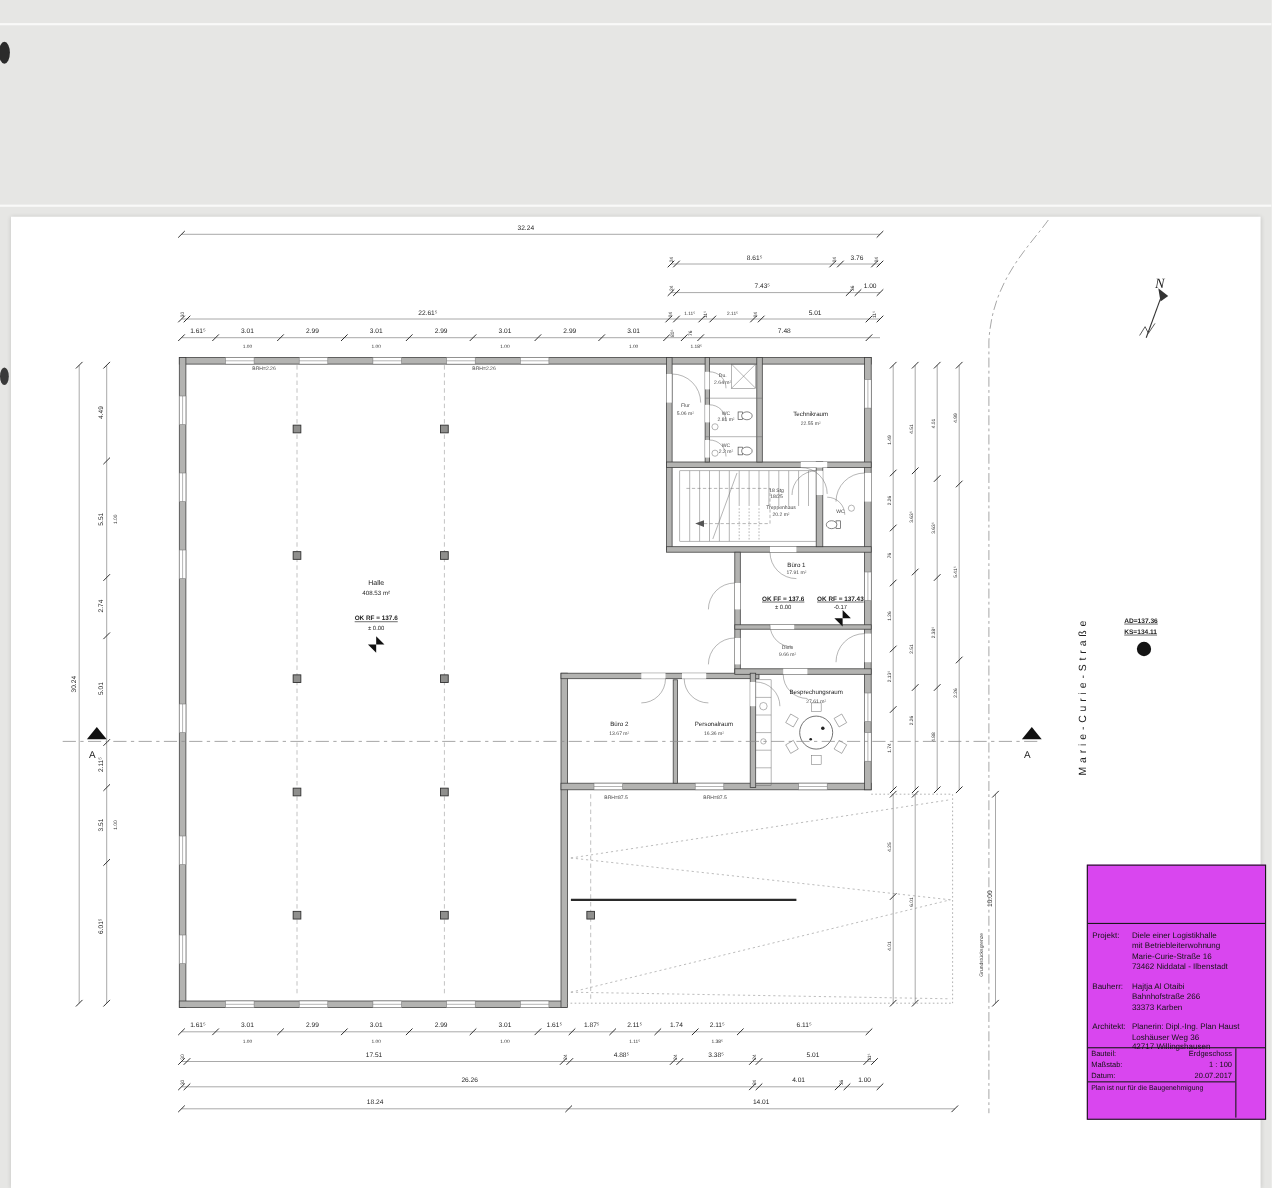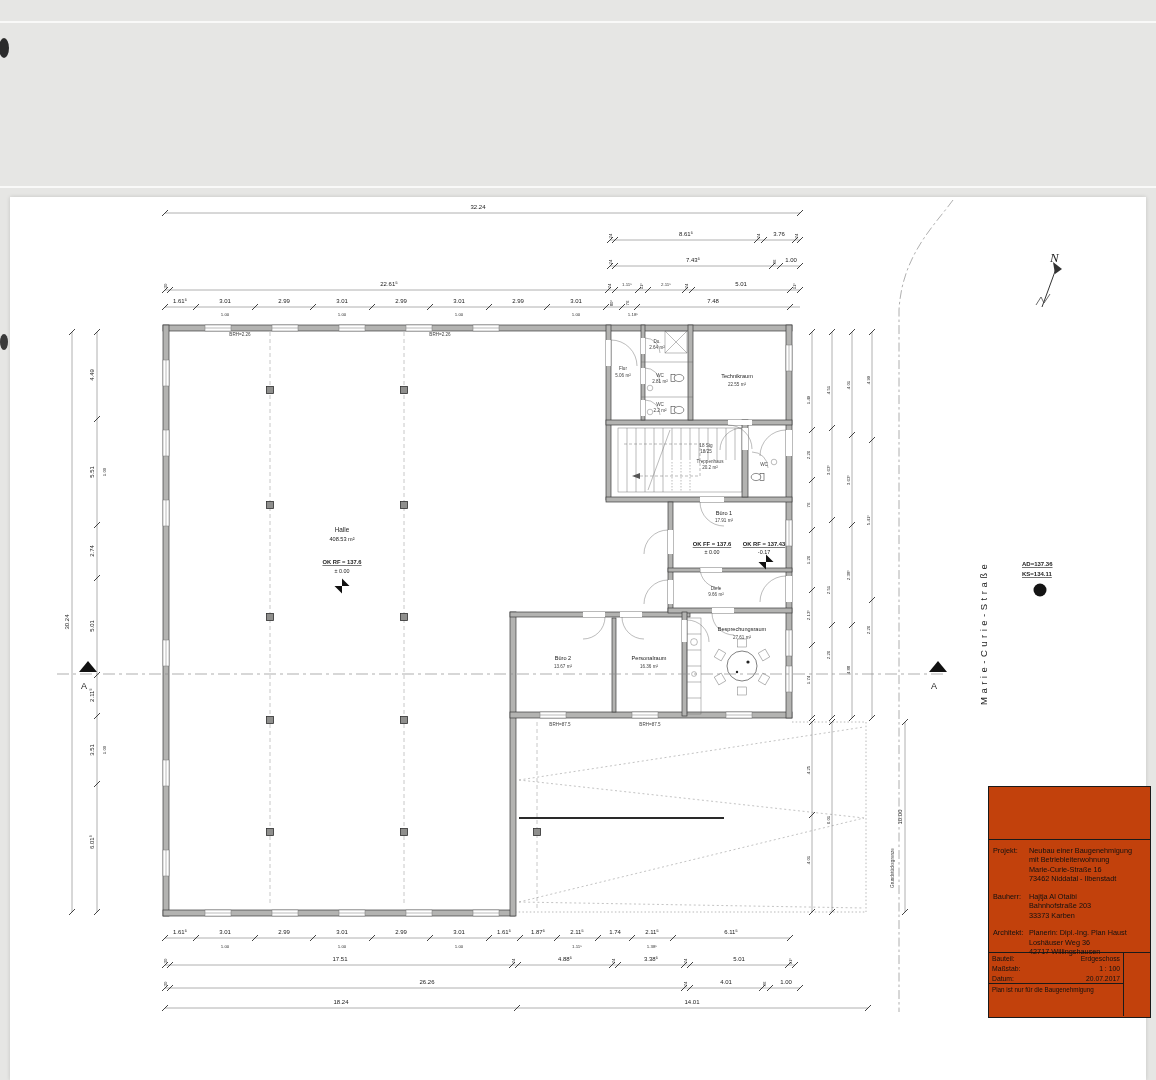--- a/index.html
+++ b/index.html
@@ -25,21 +25,21 @@
   .rm{font-size:6.4px;text-anchor:middle;}
   .rs{font-size:5.6px;text-anchor:middle;}
   .ti{font-size:4.6px;text-anchor:middle;fill:#444;}
   .lv{font-size:5.8px;text-anchor:middle;font-weight:bold;text-decoration:underline;}
   .lv2{font-size:5.4px;text-anchor:middle;}
   .mh{font-size:6px;font-weight:bold;text-decoration:underline;}
   .street{font-size:9.5px;letter-spacing:3.5px;fill:#222;}
   .secA{font-size:9px;text-anchor:middle;}
   .north{font-size:13px;font-style:italic;font-family:"Liberation Serif",serif;}
   
-  .tb{position:absolute;left:988px;top:786px;width:163px;height:232px;background:#c2410c;border:1.4px solid #1a1a1a;box-sizing:border-box;font-size:7.3px;color:#111;}
+  .tb{position:absolute;left:988px;top:786px;width:163px;height:232px;background:#d946ef;border:1.4px solid #1a1a1a;box-sizing:border-box;font-size:7.3px;color:#111;}
   .tb-logo{height:52px;border-bottom:1.4px solid #1a1a1a;}
   .tb-addr{padding:6px 4px 0 4px;height:106px;}
   .tb-block{display:flex;margin-bottom:8px;line-height:1.3;}
   .tb-lbl{width:36px;flex:0 0 36px;}
   .tb-grid{border-top:1.4px solid #1a1a1a;display:grid;grid-template-columns:1fr 27px;}
   .tb-left{display:flex;flex-direction:column;}
   .tb-row{display:flex;justify-content:space-between;padding:1.5px 3px;font-size:6.8px;}
   .tb-note{border-top:1.1px solid #1a1a1a;height:28px;padding:2px 3px;font-size:6.3px;}
   .tb-right{border-left:1.1px solid #1a1a1a;grid-row:1 / 3;grid-column:2;}
 </style>
@@ -560,31 +560,31 @@
       </g>
     </g>
   </svg>
 
   <div class="tb">
     <div class="tb-logo"></div>
     <div class="tb-addr">
       <div class="tb-block">
         <span class="tb-lbl">Projekt:</span>
         <span>
-          <span>Neubau einer Baugenehmigung</span><br>
+          <span>Diele einer Logistikhalle</span><br>
           <span>mit Betriebleiterwohnung</span><br>
           <span>Marie-Curie-Straße 16</span><br>
           <span>73462 Niddatal - Ilbenstadt</span>
         </span>
       </div>
       <div class="tb-block">
         <span class="tb-lbl">Bauherr:</span>
         <span>
           <span>Hajtja Al Otaibi</span><br>
-          <span>Bahnhofstraße 203</span><br>
+          <span>Bahnhofstraße 266</span><br>
           <span>33373 Karben</span>
         </span>
       </div>
       <div class="tb-block">
         <span class="tb-lbl">Architekt:</span>
         <span>
           <span>Planerin: Dipl.-Ing. Plan Haust</span><br>
           <span>Loshäuser Weg 36</span><br>
           <span>42717 Willingshausen</span>
         </span>

